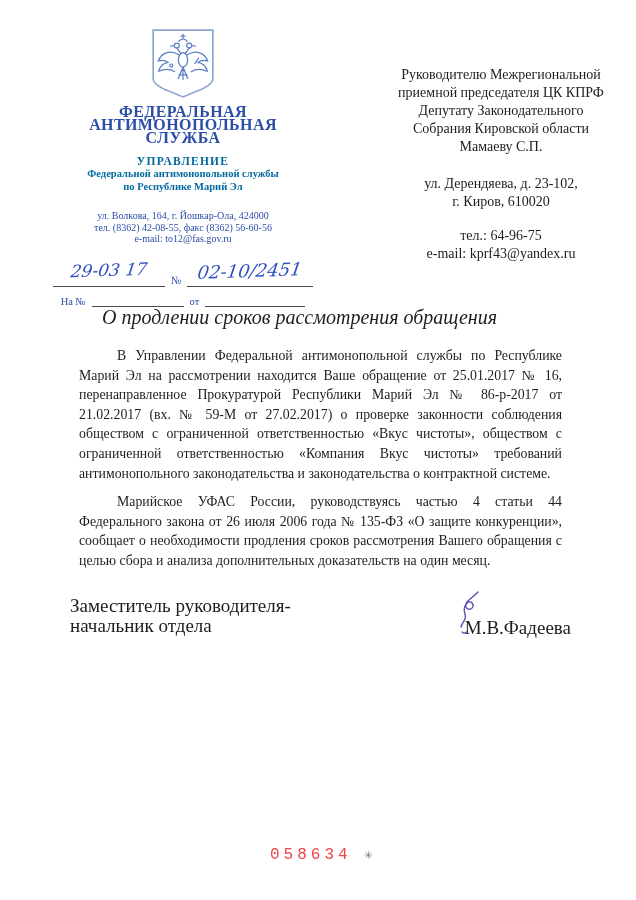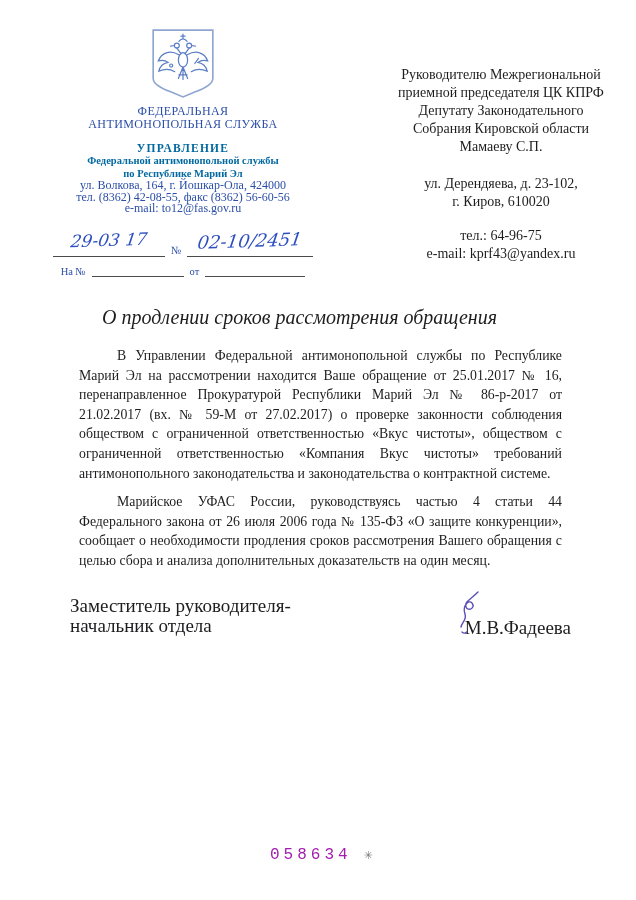--- a/index.html
+++ b/index.html
@@ -4,25 +4,25 @@
 <style>
   html,body{margin:0;padding:0;background:#e9e9e9;}
   .page{
     position:relative;width:636px;height:900px;margin:0 auto;
     background:#ffffff;overflow:hidden;
     font-family:"Liberation Serif", serif;color:#1d1d1f;
   }
   
   .lh{position:absolute;left:52px;top:28px;width:262px;text-align:center;}
   .emblem{display:block;margin:0 auto;}
-  .org{color:#2b4ea8;font-weight:normal;font-size:12px;line-height:13px;letter-spacing:.4px;margin-top:5px;}
+  .org{color:#2b4ea8;font-weight:bold;font-size:16px;line-height:13px;letter-spacing:.4px;margin-top:5px;}
   .dept{color:#0369a1;font-weight:bold;margin-top:11px;}
   .dept .d1{font-size:11.5px;letter-spacing:1.2px;line-height:13px;}
   .dept .d2,.dept .d3{font-size:10.5px;line-height:12.5px;}
-  .addr{color:#2b4ea8;font-size:12px;line-height:11.5px;}
+  .addr{color:#2b4ea8;font-size:10px;line-height:11.5px;margin-top:17px;}
   .numrow{display:flex;align-items:flex-end;justify-content:center;margin-top:8px;height:34px;}
   .u-line{border-bottom:1.2px solid #4a4a4a;display:inline-block;position:relative;}
   .u-date{width:112px;height:26px;}
   .u-num{width:126px;height:26px;}
   .hand{
     font-family:"DejaVu Serif", serif;font-style:italic;color:#2e4fc0;
     font-size:17px;display:inline-block;transform:skewX(-10deg) rotate(-2deg);
     white-space:nowrap;
   }
   .hand-num{font-size:18px;}
@@ -39,21 +39,21 @@
   
   .subject{position:absolute;left:102px;top:306px;font-style:italic;font-size:20px;}
   .body-text{position:absolute;left:70px;top:337px;width:501px;text-align:justify;font-size:13.8px;line-height:19.6px;}
   .body-text p{margin:9px;text-indent:38px;}
   
   .sig{position:absolute;left:70px;top:596px;width:501px;font-size:19px;line-height:19.6px;}
   .sig-name{position:absolute;right:0;top:22px;font-family:Liberation Serif, serif;}
   .sig-mark{position:absolute;right:88px;top:-6px;}
   
   .stamp{position:absolute;left:270px;top:846px;display:flex;align-items:center;}
-  .stamp-num{font-family:"Liberation Mono", monospace;font-size:16px;letter-spacing:4px;color:#a21caf;text-align:center;}
+  .stamp-num{font-family:"Liberation Mono", monospace;font-size:16px;letter-spacing:4px;color:#ef4444;text-align:center;}
   .stamp-mark{font-family:"DejaVu Sans", sans-serif;font-size:11px;color:#7a7a7a;margin-left:12px;}
 </style>
 </head>
 <body>
 
 <div class="page">
 
   <div class="lh">
     <svg class="emblem" width="68" height="72" viewBox="0 0 66 70">
       <path d="M4 2 H62 V49 C62 55 53 59 45 62 L33 67 L21 62 C13 59 4 55 4 49 Z" fill="none" stroke="#8fa6d2" stroke-width="1.6"></path>

